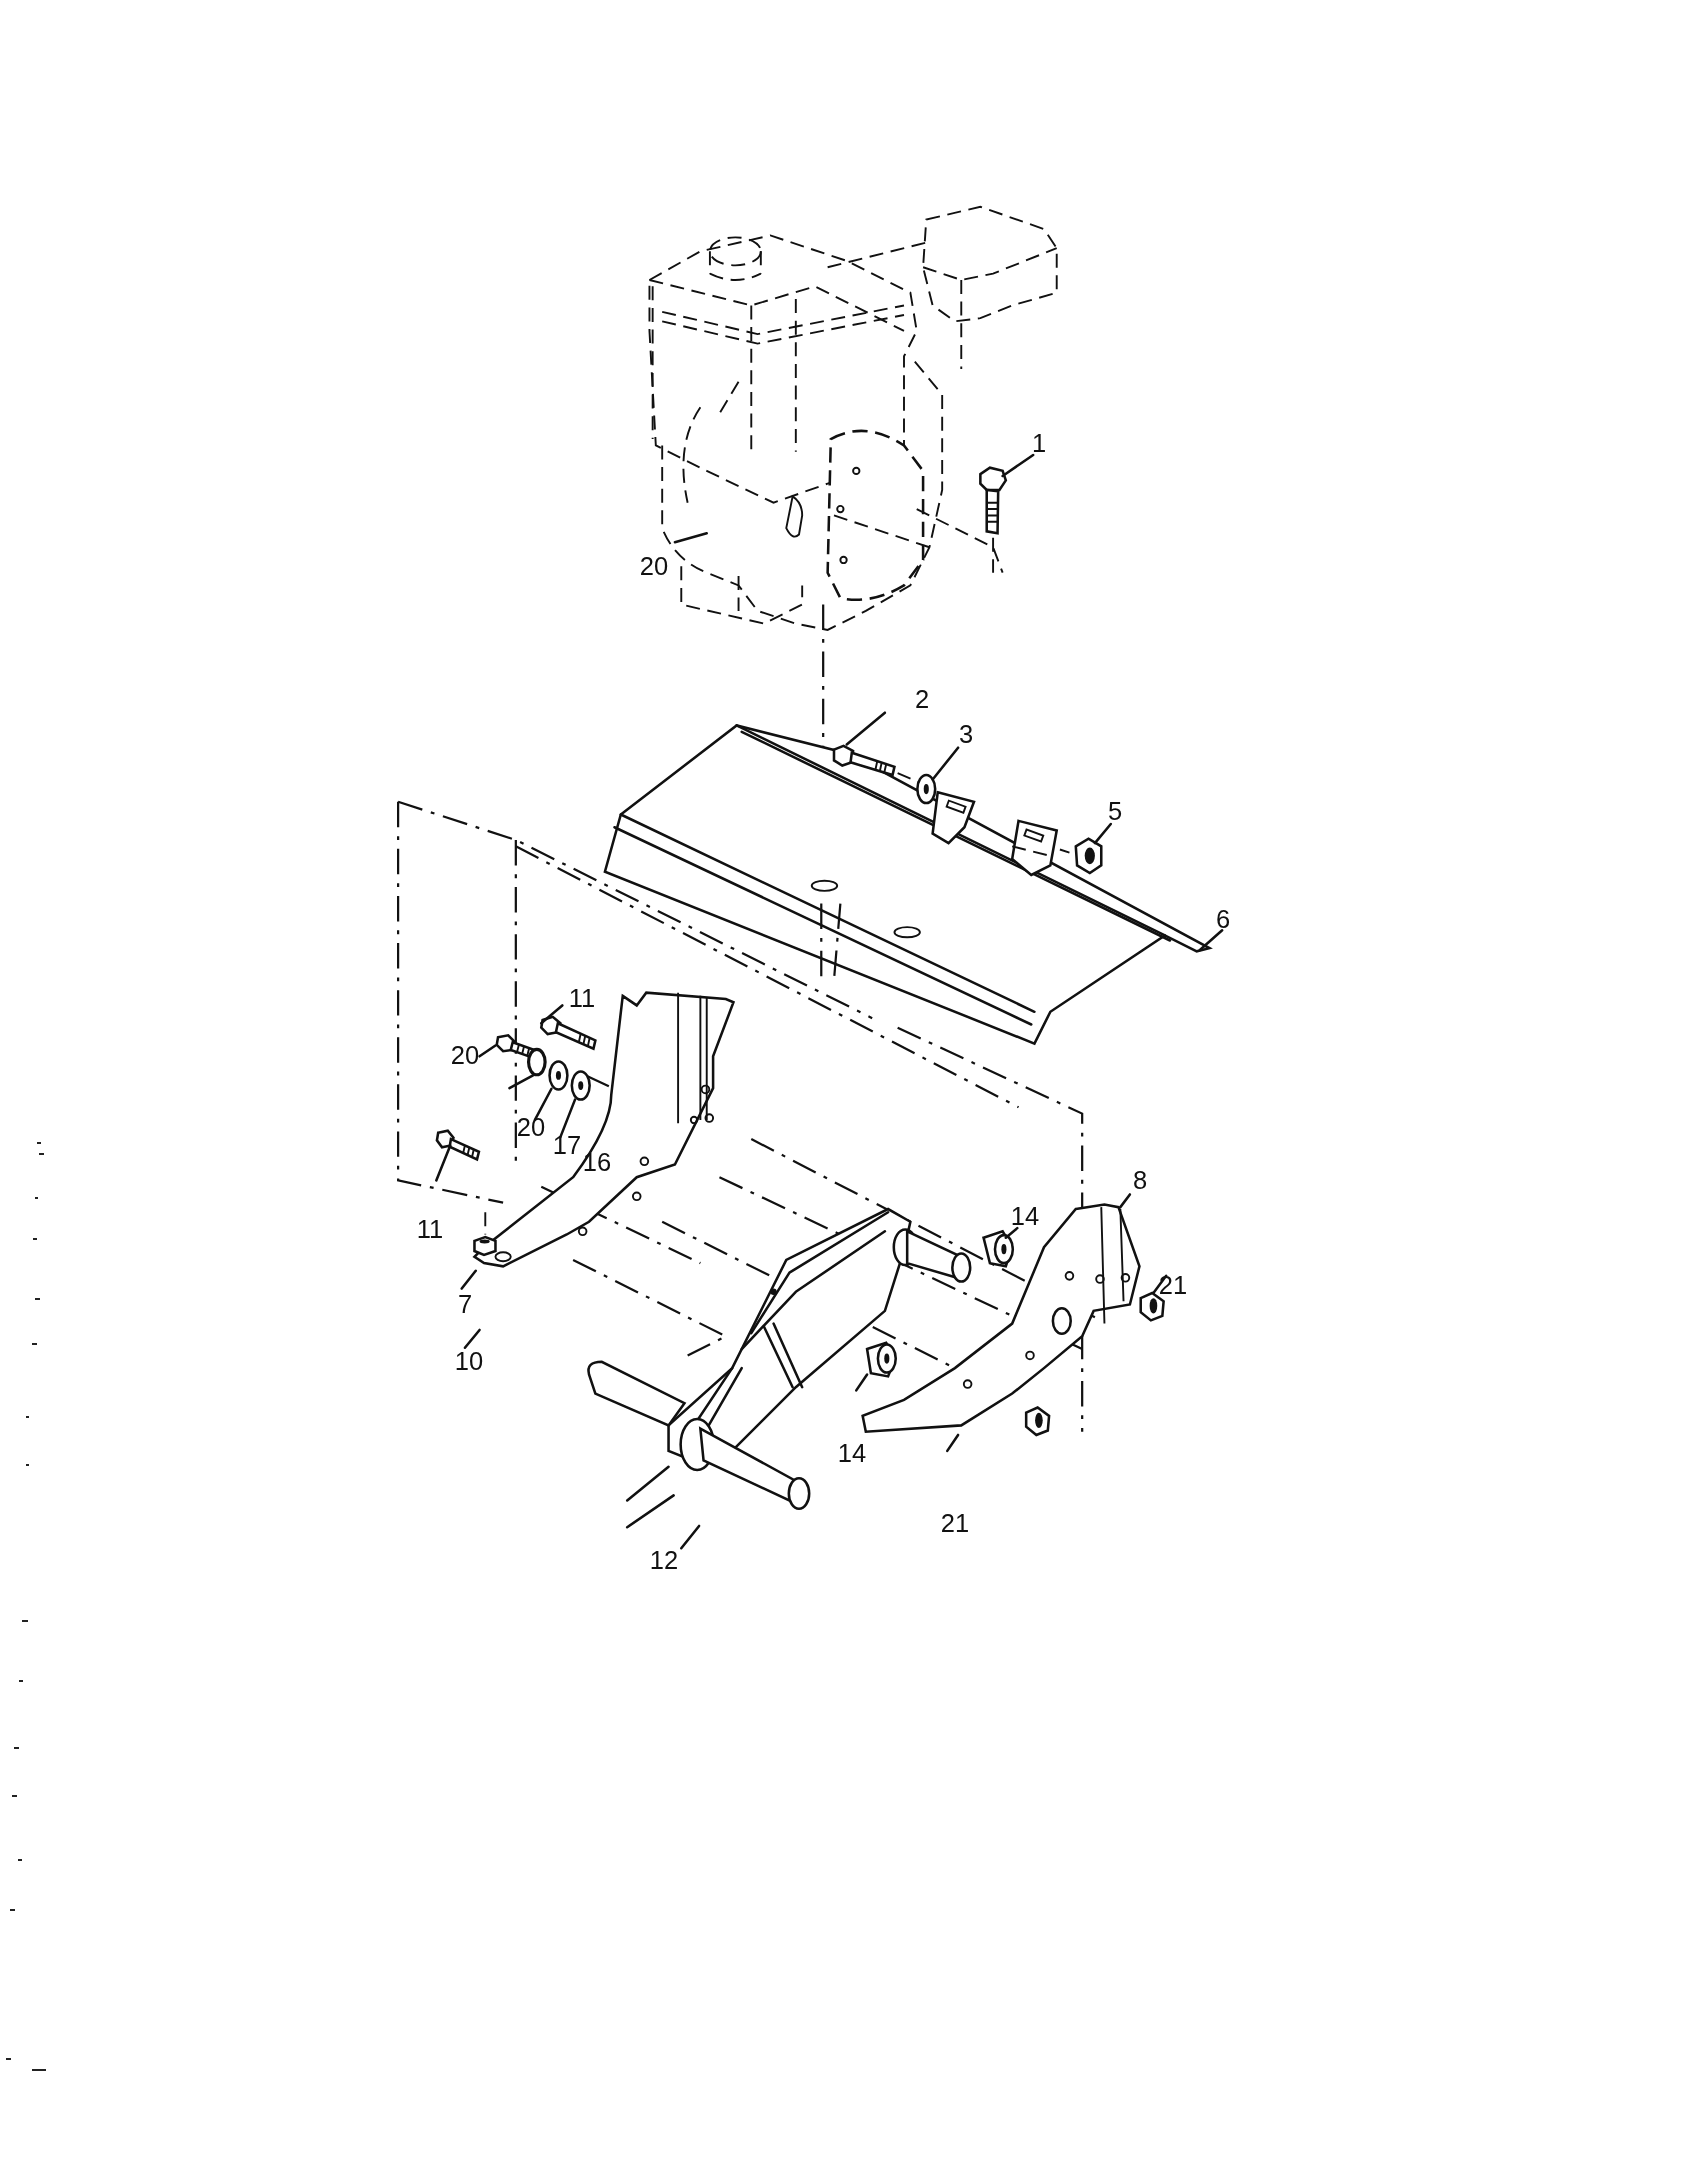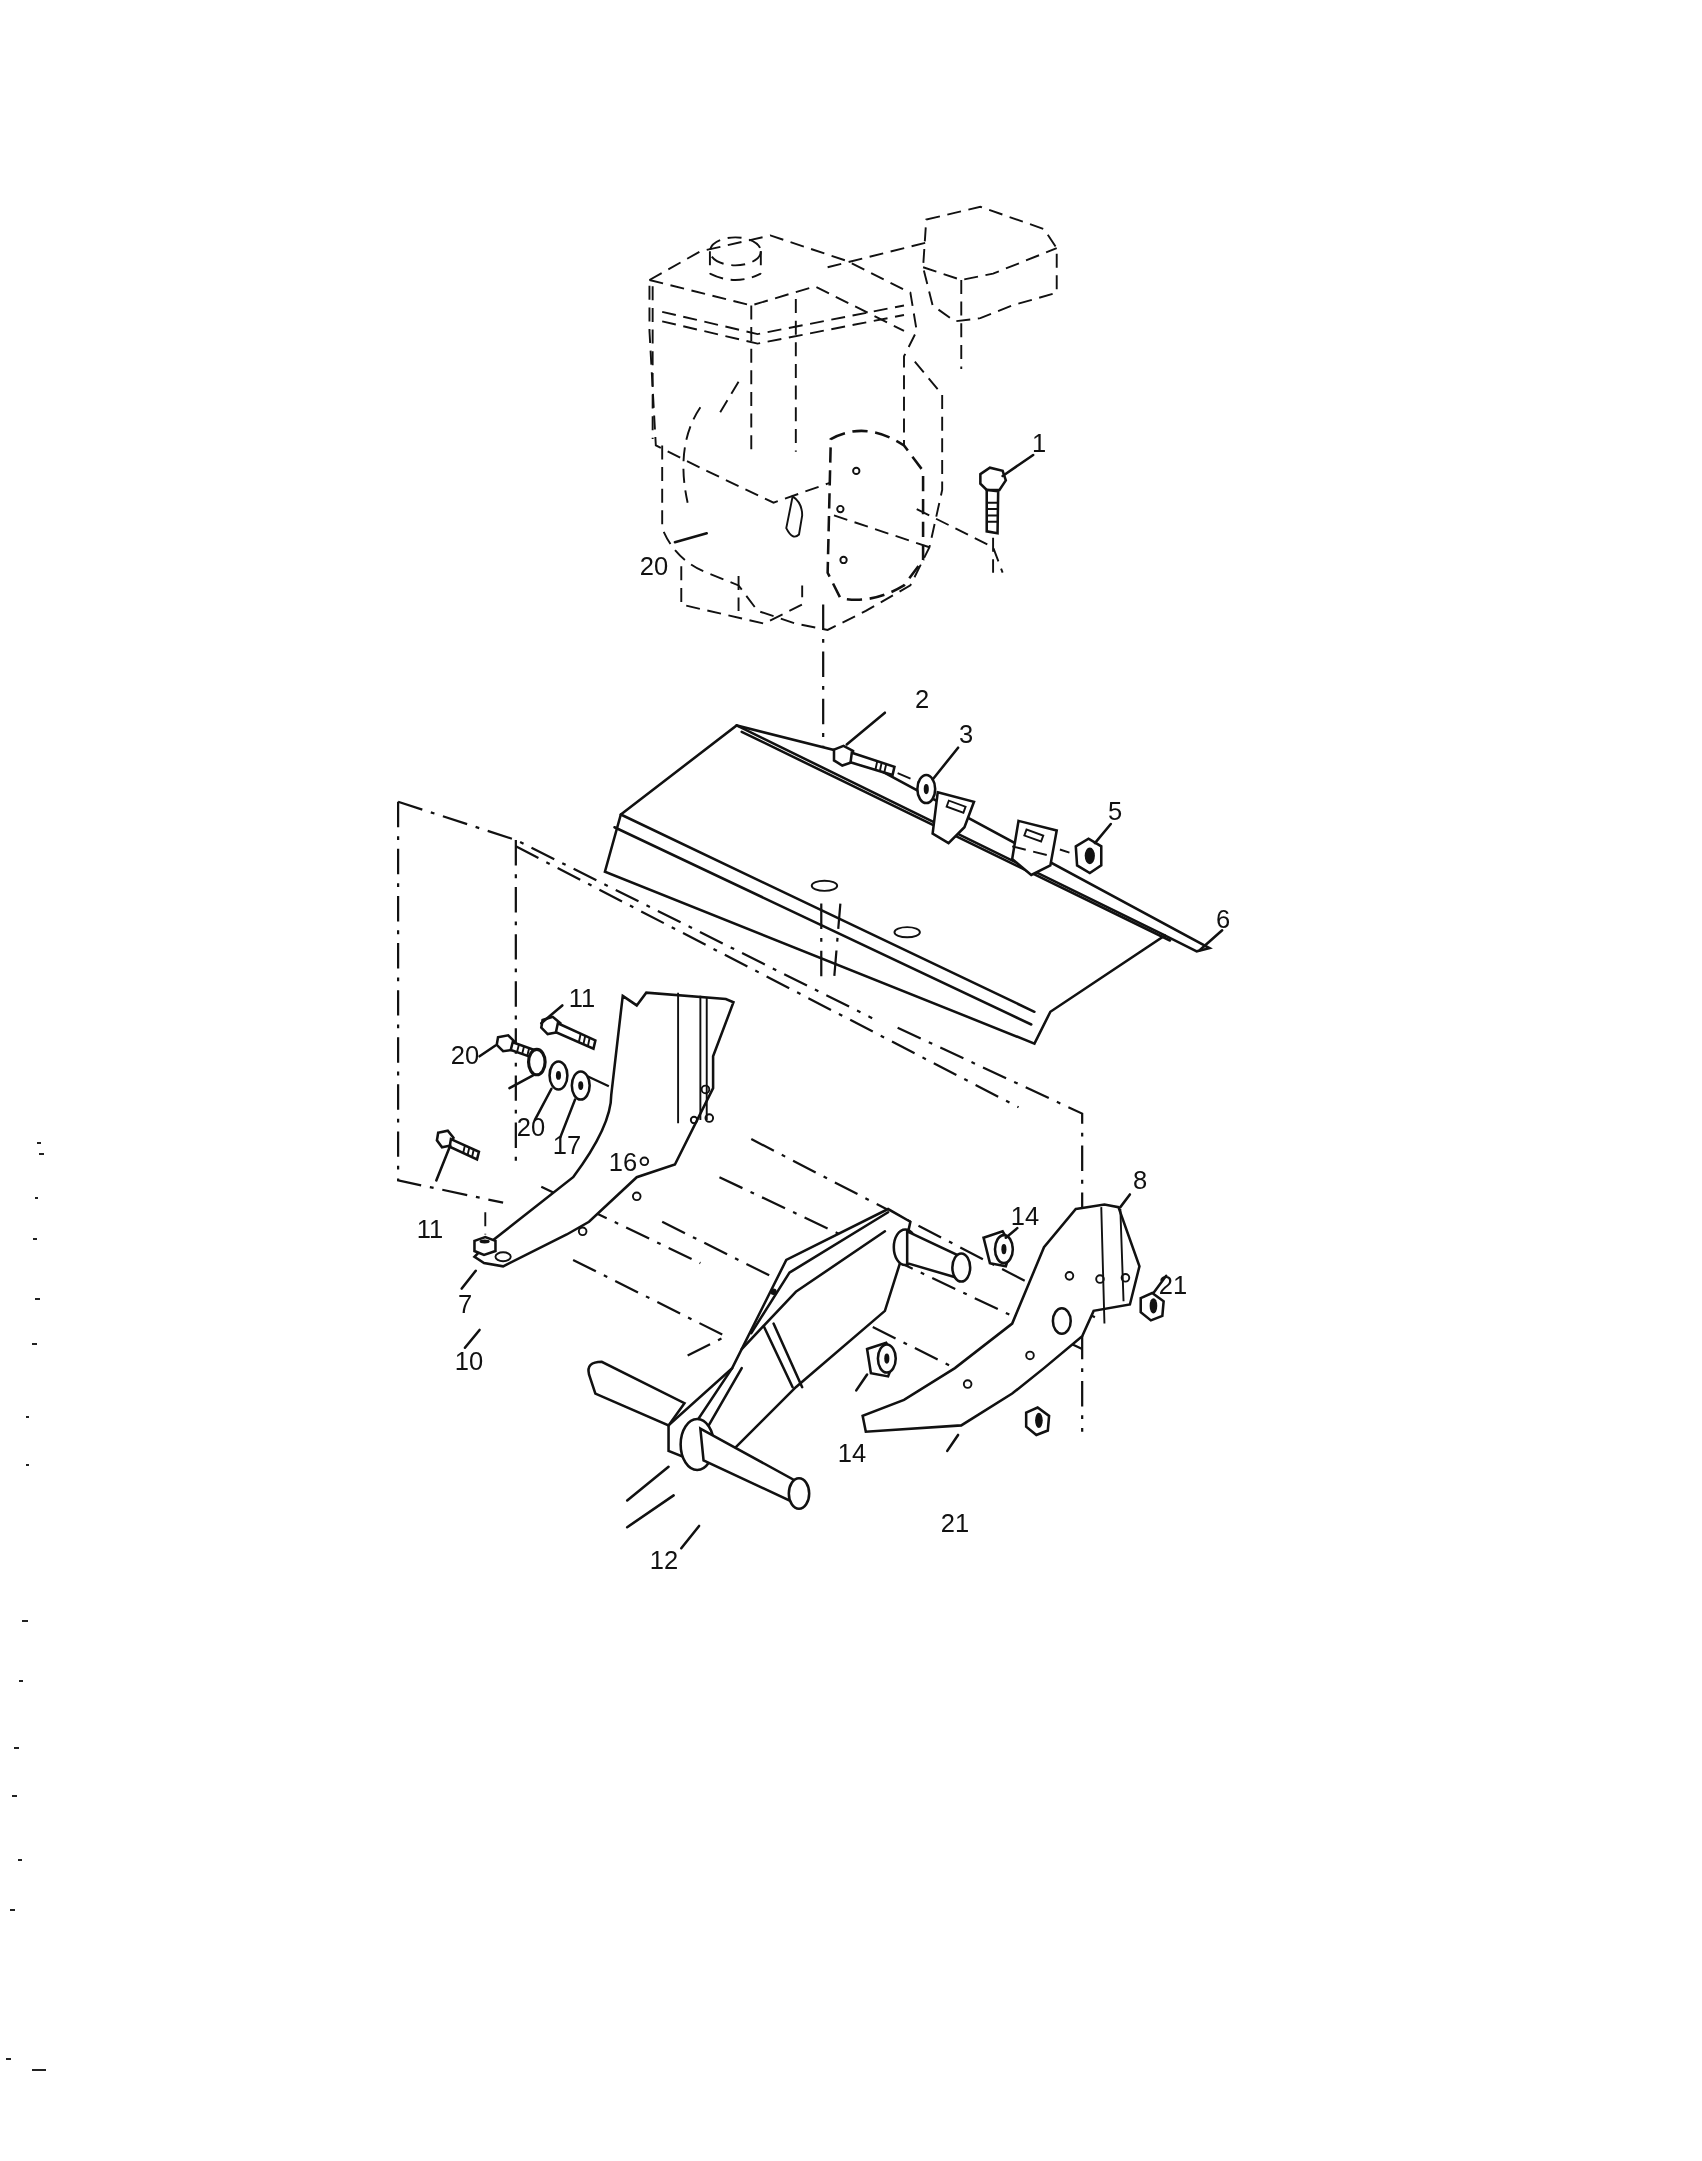--- a/index.html
+++ b/index.html
@@ -217,21 +217,21 @@
 <div class="callout" style="left:1039px;top:444px">1</div>
 <div class="callout" style="left:654px;top:567px">20</div>
 <div class="callout" style="left:922px;top:700px">2</div>
 <div class="callout" style="left:966px;top:735px">3</div>
 <div class="callout" style="left:1115px;top:812px">5</div>
 <div class="callout" style="left:1223px;top:920px">6</div>
 <div class="callout" style="left:582px;top:999px">11</div>
 <div class="callout" style="left:465px;top:1056px">20</div>
 <div class="callout" style="left:531px;top:1128px">20</div>
 <div class="callout" style="left:567px;top:1146px">17</div>
-<div class="callout" style="left:623px;top:1163px">16</div>
+<div class="callout" style="left:597px;top:1163px">16</div>
 <div class="callout" style="left:430px;top:1230px">11</div>
 <div class="callout" style="left:465px;top:1305px">7</div>
 <div class="callout" style="left:469px;top:1362px">10</div>
 <div class="callout" style="left:1140px;top:1181px">8</div>
 <div class="callout" style="left:1025px;top:1217px">14</div>
 <div class="callout" style="left:1173px;top:1286px">21</div>
 <div class="callout" style="left:852px;top:1454px">14</div>
 <div class="callout" style="left:955px;top:1524px">21</div>
 <div class="callout" style="left:664px;top:1561px">12</div>
 

